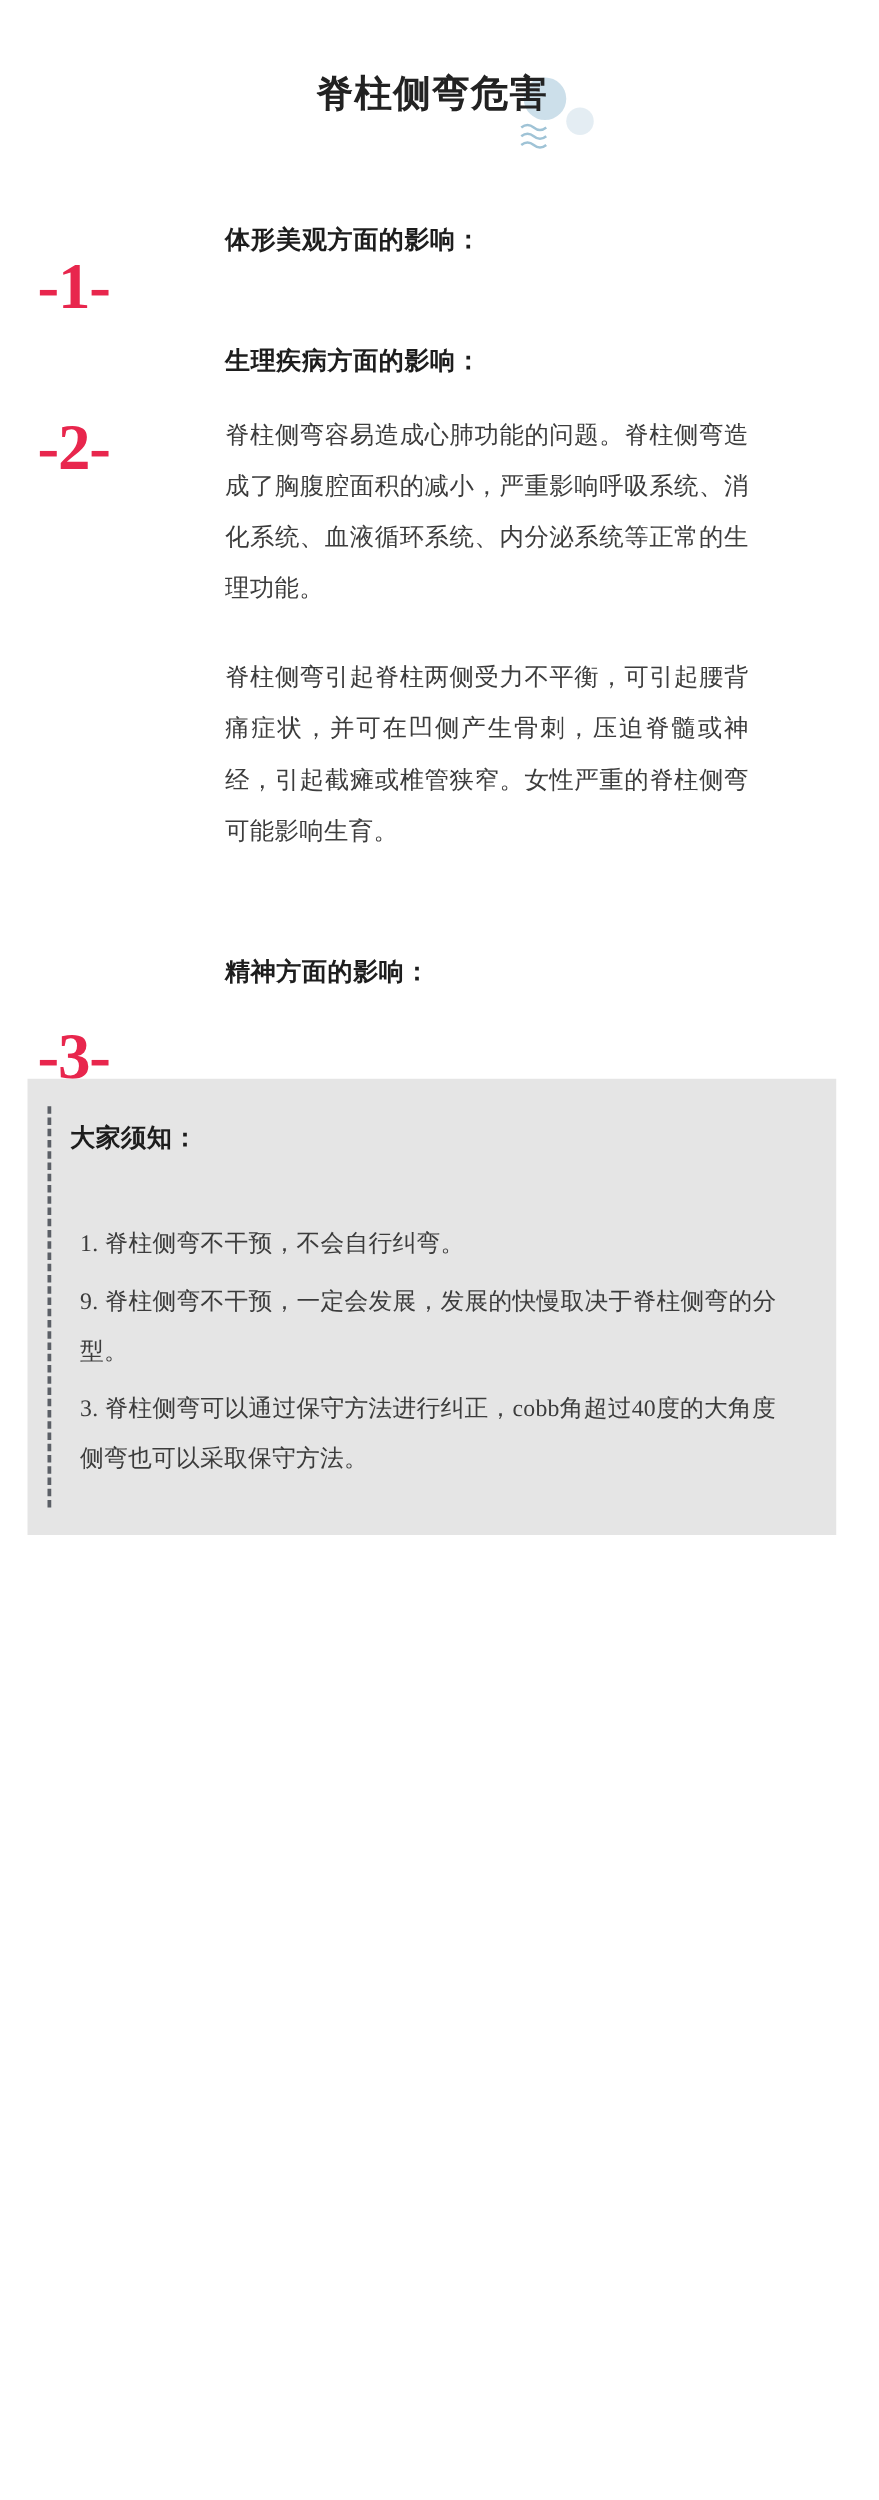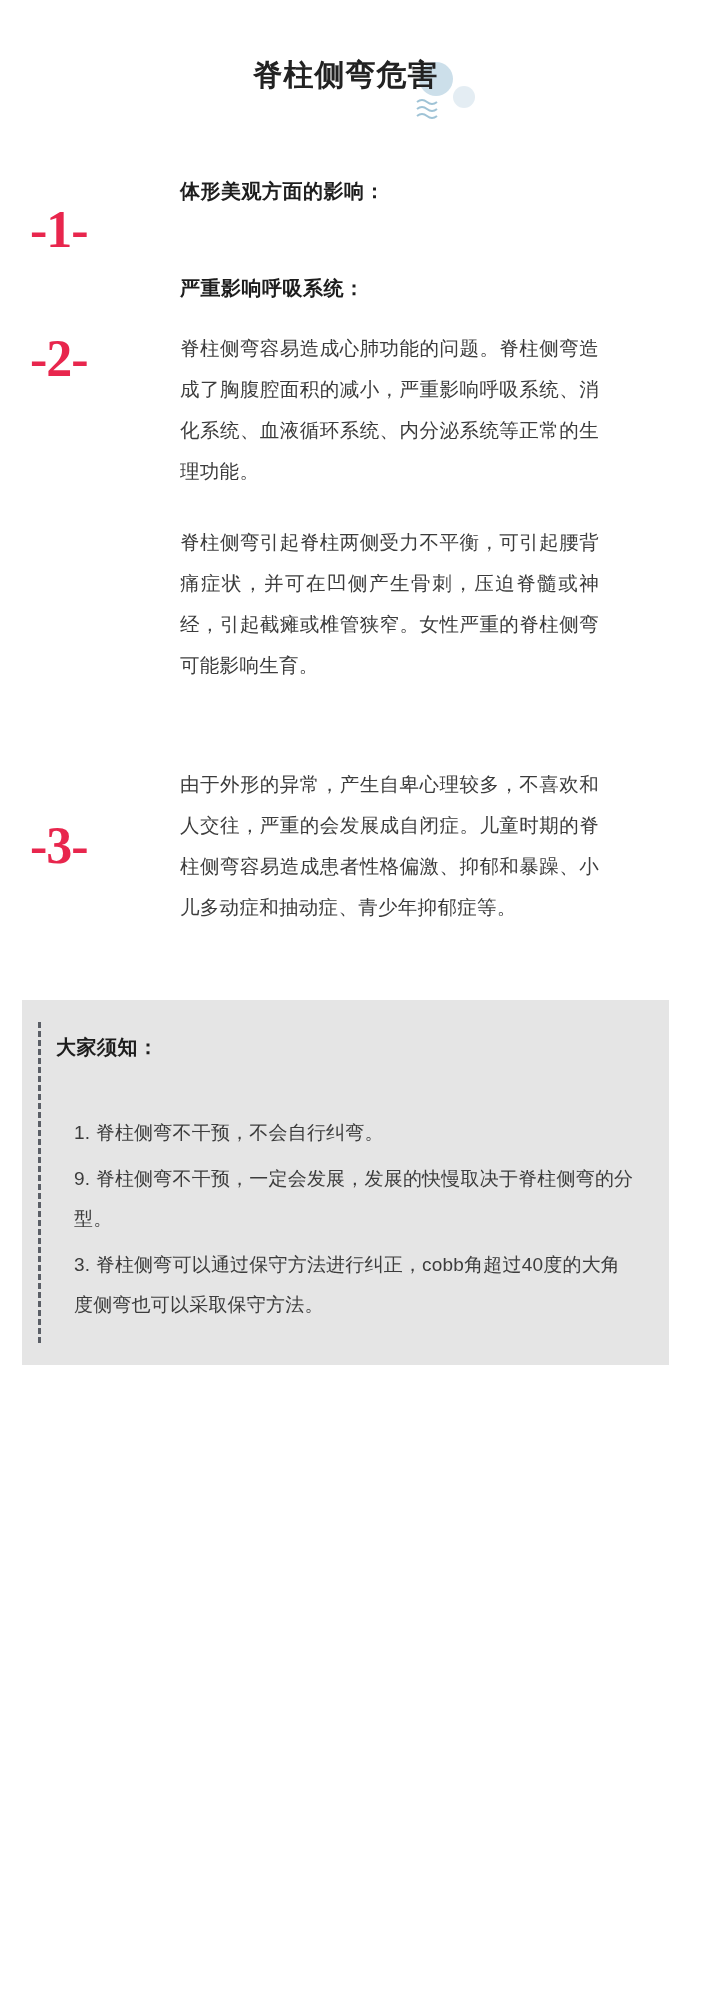--- a/index.html
+++ b/index.html
@@ -128,22 +128,23 @@
     font-size: 20px;
     font-weight: bold;
     color: #1d1d1d;
     margin: 0 0 52px 0;
     letter-spacing: .5px;
   }
   .notice-item {
     font-size: 19px;
     line-height: 40px;
     color: #3c3c3c;
-    margin: 0 0 6px 18px;
+    margin: 0 0 6px 8px;
     letter-spacing: .2px;
+    font-family: Liberation Serif, serif;
   }
   .notice-item:last-child { margin-bottom: 0; }
 </style>
 </head>
 <body>
 
 <div class="page">
 
   <div class="header">
     <div class="header-inner">
@@ -163,30 +164,30 @@
   <div class="section" id="section-1">
     <div class="sec-num">-1-</div>
     <div class="sec-body">
       <h2 class="sec-heading">体形美观方面的影响：</h2>
     </div>
   </div>
 
   <div class="section" id="section-2">
     <div class="sec-num">-2-</div>
     <div class="sec-body">
-      <h2 class="sec-heading">严重影响呼吸系统：</h2>
+      <h2 class="sec-heading">生理疾病方面的影响：</h2>
       <p class="sec-para">脊柱侧弯容易造成心肺功能的问题。脊柱侧弯造成了胸腹腔面积的减小，严重影响呼吸系统、消化系统、血液循环系统、内分泌系统等正常的生理功能。</p>
       <p class="sec-para">脊柱侧弯引起脊柱两侧受力不平衡，可引起腰背痛症状，并可在凹侧产生骨刺，压迫脊髓或神经，引起截瘫或椎管狭窄。女性严重的脊柱侧弯可能影响生育。</p>
     </div>
   </div>
 
   <div class="section" id="section-3">
     <div class="sec-num">-3-</div>
     <div class="sec-body">
-      <p class="sec-para">由于外形的异常，产生自卑心理较多，不喜欢和人交往，严重的会发展成自闭症。儿童时期的脊柱侧弯容易造成患者性格偏激、抑郁和暴躁、小儿多动症和抽动症、青少年抑郁症等。</p>
+      <h2 class="sec-heading">精神方面的影响：</h2>
     </div>
   </div>
 
   <div class="notice">
     <h2 class="notice-title">大家须知：</h2>
     <p class="notice-item">1. 脊柱侧弯不干预，不会自行纠弯。</p>
     <p class="notice-item">9. 脊柱侧弯不干预，一定会发展，发展的快慢取决于脊柱侧弯的分型。</p>
     <p class="notice-item">3. 脊柱侧弯可以通过保守方法进行纠正，cobb角超过40度的大角度侧弯也可以采取保守方法。</p>
   </div>
 

